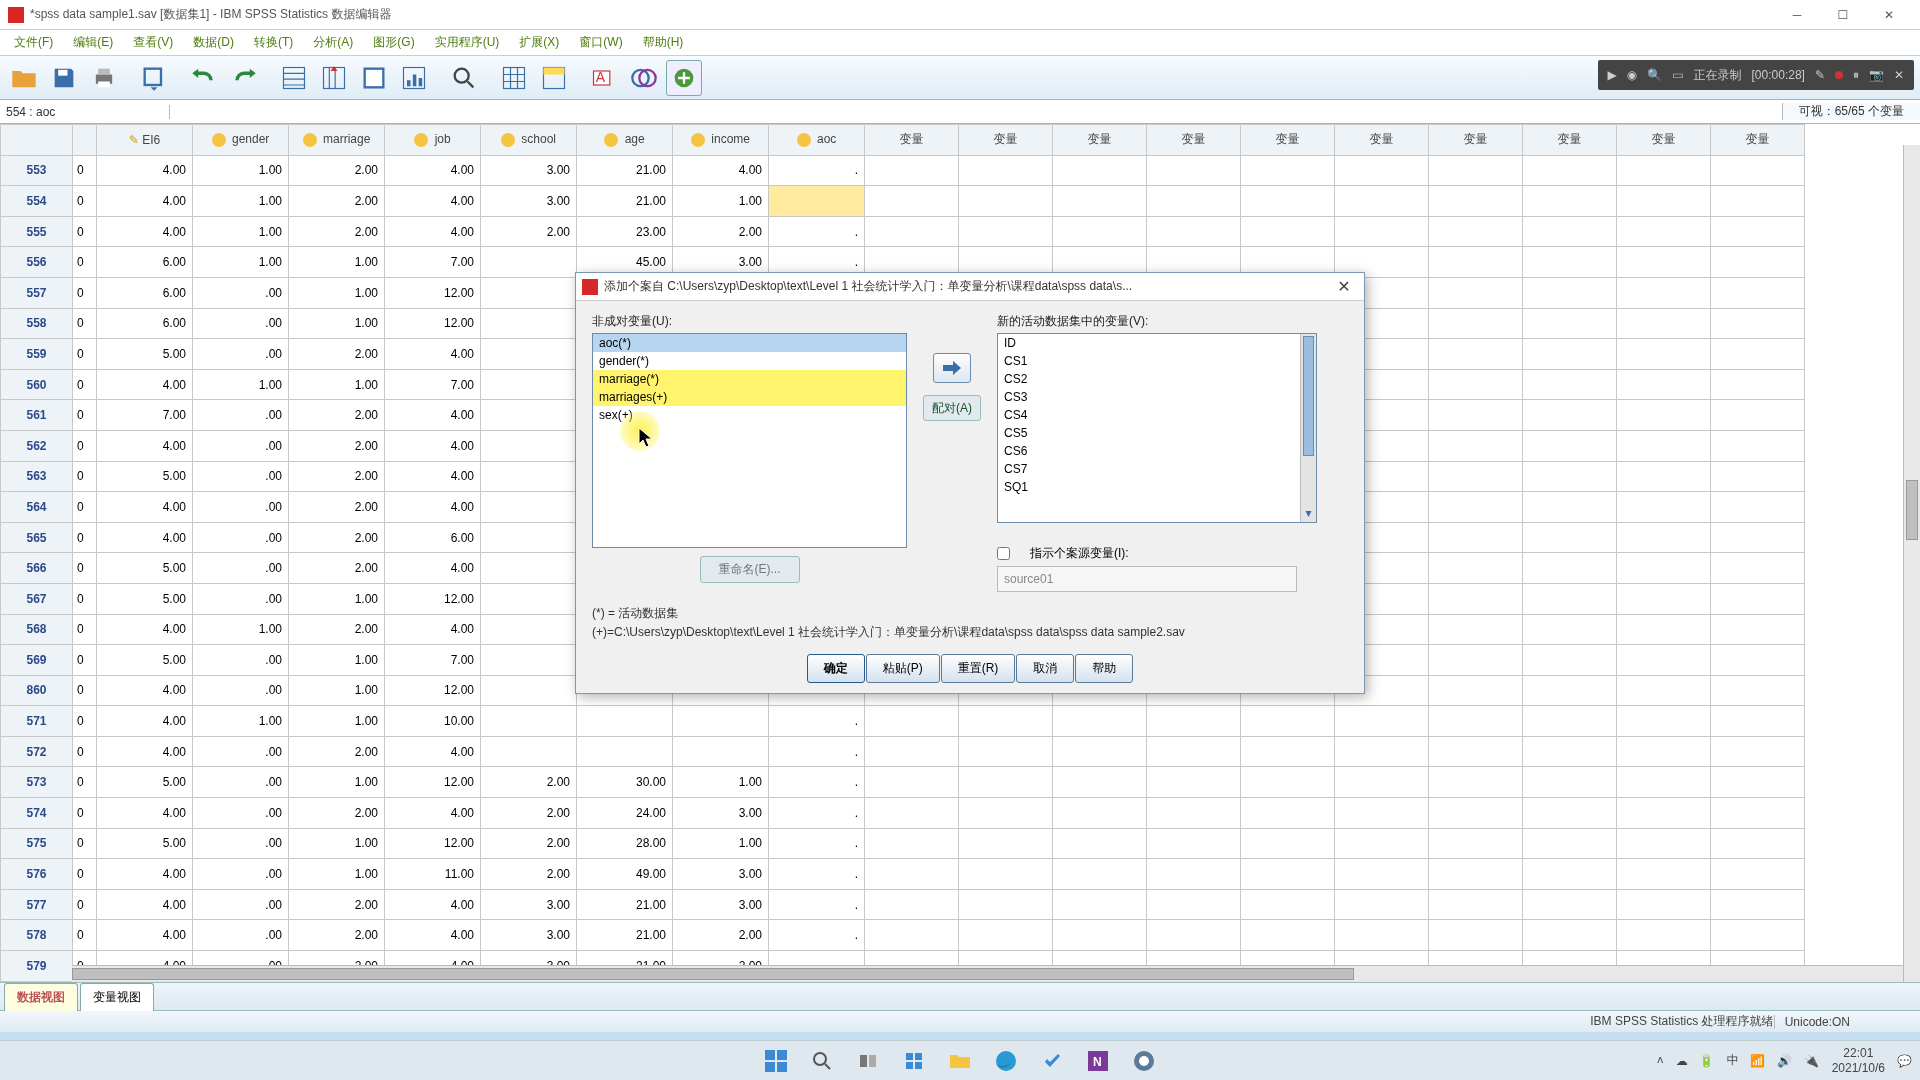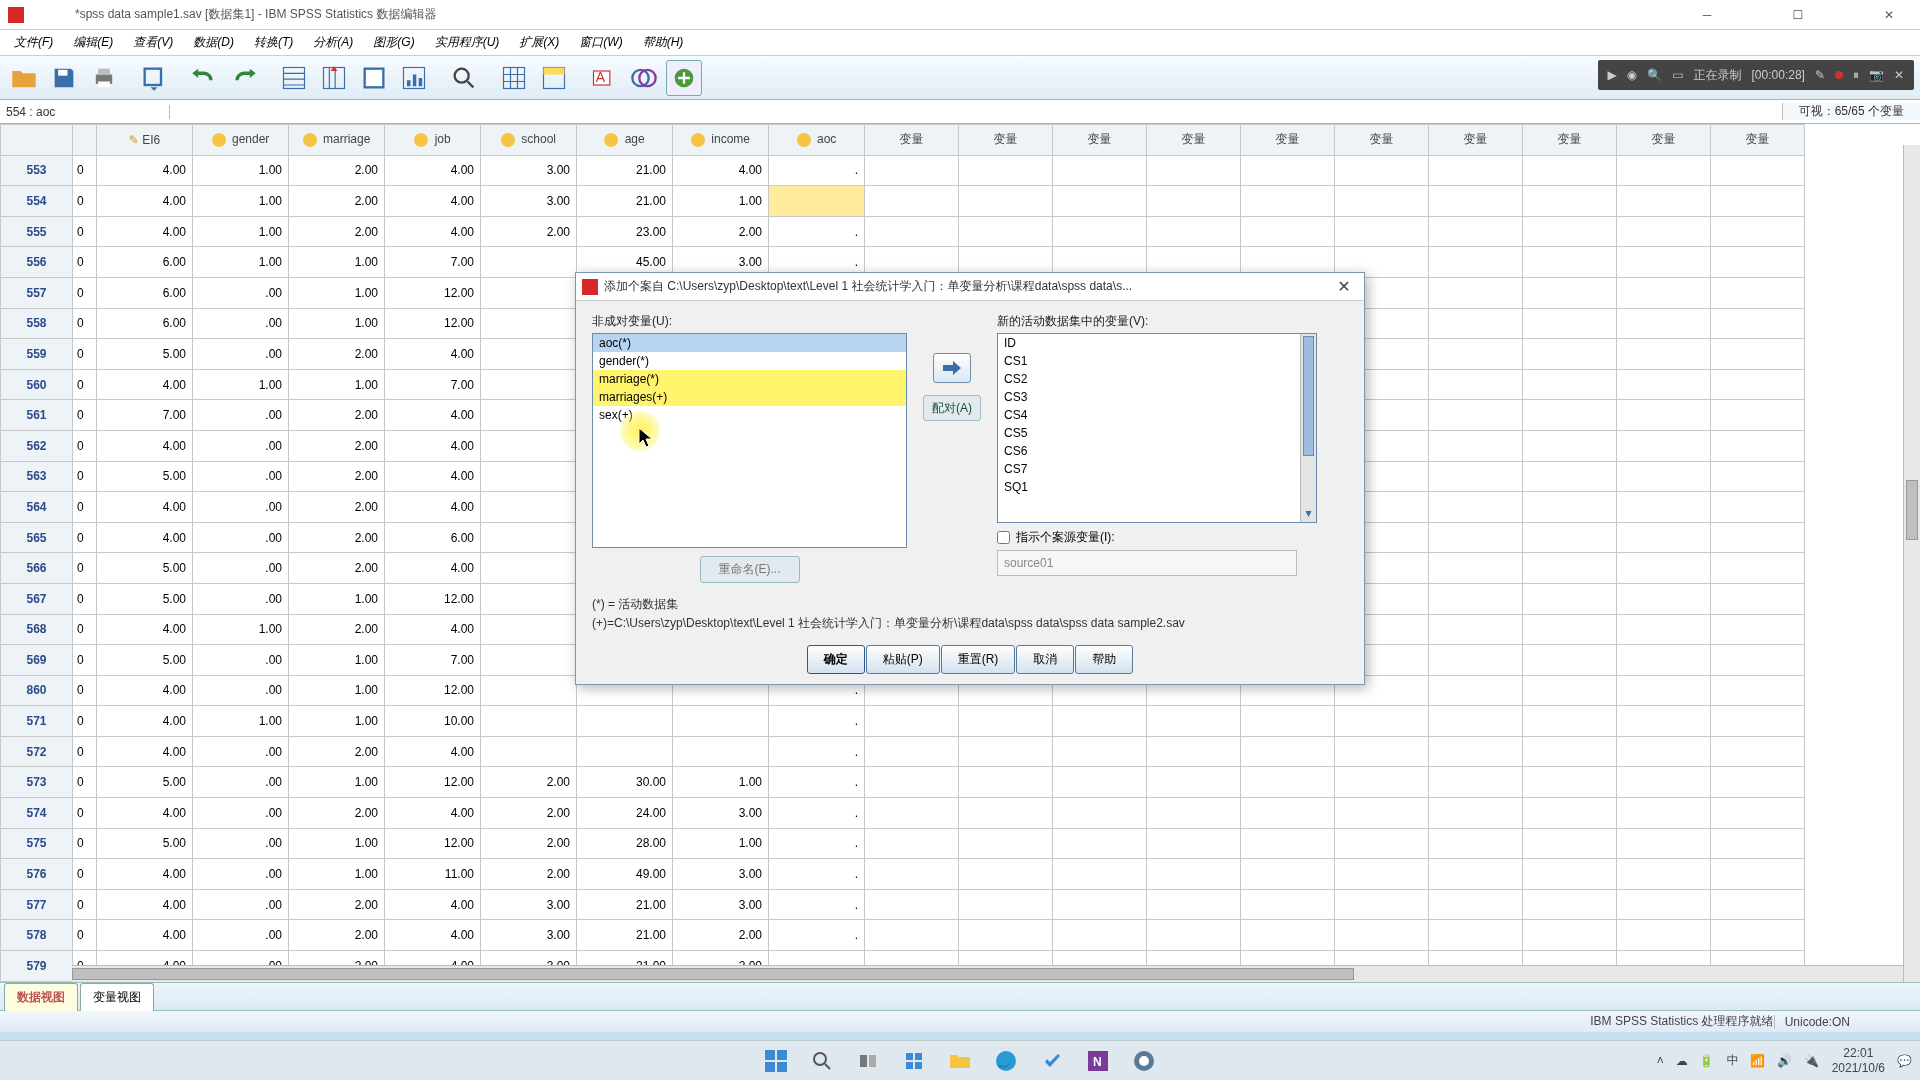--- a/index.html
+++ b/index.html
@@ -1,26 +1,26 @@
 <!DOCTYPE html>
 <html><head>
 <meta charset="utf-8">
 <style>
 * { margin:0; padding:0; box-sizing:border-box; font-family:"Microsoft YaHei","Segoe UI",sans-serif; font-size:12px; }
 body { background:#c4e0f0; width:1920px; height:1080px; overflow:hidden; position:relative; }
 
 
-.titlebar { height:30px; background:#fff; display:flex; align-items:center; padding:0 8px; border-bottom:1px solid #ccc;gap:45px; }
+.titlebar { height:30px; background:#fff; display:flex; align-items:center; padding:0 8px; border-bottom:1px solid #ccc; }
 .titlebar .spss-icon { width:16px; height:16px; background:#d62828; margin-right:6px; }
 .titlebar .title { flex:1; color:#555; font-size:12px; }
 .titlebar .winbtn { width:46px; height:30px; display:flex; align-items:center; justify-content:center; color:#555; }
 
 
 .menubar { height:26px; background:#fff; display:flex; align-items:center; padding:0 4px; border-bottom:1px solid #ccc; }
-.menubar .menu { padding:10px 10px; color:#000000;font-style:italic; }
+.menubar .menu { padding:10px 10px; color:#4d7c0f; }
 
 
 .toolbar { height:44px; background:linear-gradient(#f7fbff,#e0ecf5); display:flex; align-items:center; padding:0 6px; border-bottom:1px solid #9bb; gap:4px; position:relative;}
 .tbtn { width:36px; height:36px; border:1px solid transparent; display:flex; align-items:center; justify-content:center; border-radius:3px; }
 .tbtn svg { width:28px; height:28px; }
 .tsep { width:6px; }
 .recording-bar { position:absolute; right:6px; top:4px; height:30px; background:#444; color:#ccc; display:flex; align-items:center; padding:0 10px; font-size:11px; gap:10px; border-radius:2px;}
 .recording-bar .rec-dot{width:8px;height:8px;background:#c33;border-radius:50%;}
 .recording-bar span{white-space:nowrap;}
 
@@ -74,21 +74,21 @@
 .dialog label{color:#222;margin-bottom:3px;}
 .listbox{border:1px solid #6b8cab;background:#fff;overflow:auto;}
 .listbox .li{padding:2px 6px;}
 .listbox .li.sel{background:#b7d4f0;}
 .listbox .li.hl{background:#fff46b;}
 .midcol{display:flex;flex-direction:column;align-items:center;justify-content:center;gap:12px;padding-top:40px;width:70px;}
 .arrowbtn{width:38px;height:30px;background:linear-gradient(#fefefe,#dce6ef);border:1px solid #6b8cab;border-radius:3px;display:flex;align-items:center;justify-content:center;}
 .pairbtn{width:58px;height:26px;background:#e2e9ef;border:1px solid #9bb;border-radius:3px;color:#14532d;display:flex;align-items:center;justify-content:center;}
 .rn-row{margin-top:8px;text-align:center;}
 .renamebtn{padding:4px 18px;background:#e2e9ef;border:1px solid #9bb;border-radius:3px;color:#777;}
-.chk-row{display:flex;align-items:center;gap:6px;margin-top:6px;}
+.chk-row{display:flex;align-items:center;gap:20px;margin-top:22px;}
 .srcinput{width:300px;height:26px;border:1px solid #bbb;background:#f6f6f6;padding:0 6px;color:#888;margin-top:4px;}
 .legend{margin-top:12px;color:#333;line-height:1.6;}
 .dbtns{display:flex;justify-content:center;gap:1px;margin-top:12px;}
 .dbtn{padding:5px 16px;background:linear-gradient(#fefefe,#d3e2ef);border:1px solid #5b7a99;border-radius:3px;cursor:pointer;}
 .dbtn.primary{border-color:#2a5a8a;font-weight:bold;}
 
 
 .cursor-hl{position:absolute;width:40px;height:40px;border-radius:50%;background:radial-gradient(rgba(255,240,50,0.9),rgba(255,240,50,0));left:620px;top:411px;pointer-events:none;z-index:9999;}
 .cursor-arrow{position:absolute;left:638px;top:427px;z-index:10000;pointer-events:none;}
 </style>

